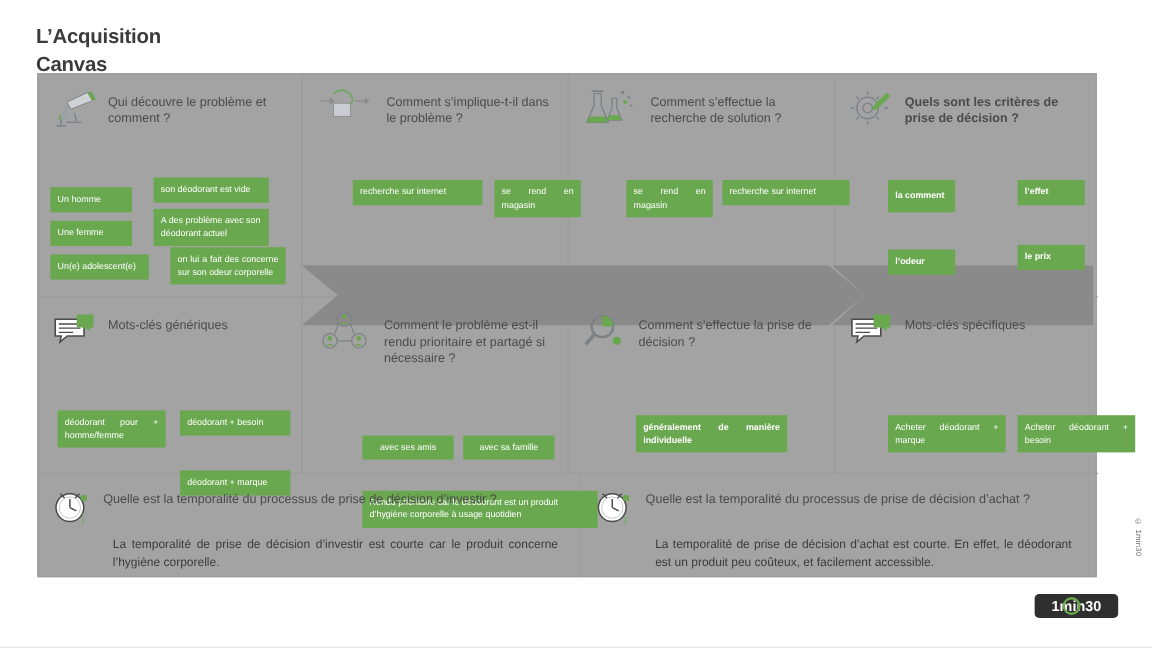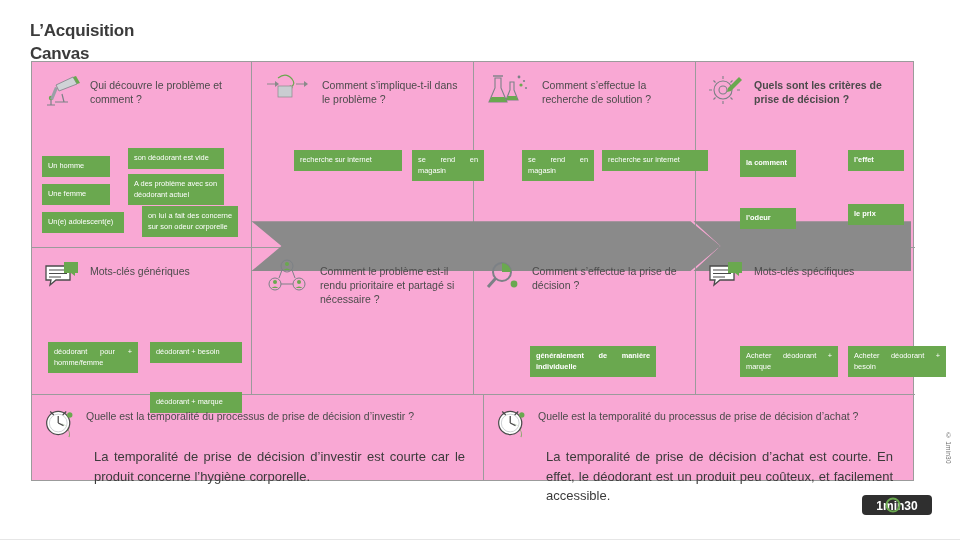--- a/index.html
+++ b/index.html
@@ -18,21 +18,21 @@
     color: #3b3b3b;
     line-height: 1.35;
     width: 260px;
     letter-spacing: -0.2px;
   }
   .canvas {
     position: absolute;
     left: 31px; top: 61px;
     width: 883px; height: 420px;
     border: 1px solid #9b9b9b;
-    background: #f9a8d4;
+    background: #a3a3a3;
     padding-left: 24px;
   }
   
   .vline {
     position: absolute; top: 0; width: 1px; background: #9b9b9b;
   }
   .hline {
     position: absolute; left: 0; height: 1px; background: #9b9b9b;
   }
   .cell {
@@ -69,21 +69,21 @@
     position: absolute;
   }
   .note.center { text-align: center; }
   .note.left { text-align: left; }
   .arrow-band {
     position: absolute;
     left: 0; top: 0; width: 100%; height: 100%;
     pointer-events: none;
   }
   .footer-text {
-    font-size: 13px;
+    font-size: 10px;
     color: #3b3b3b;
     line-height: 1.5;
     text-align: justify;
   }
   .credit {
     position: absolute;
     right: 8px; top: 432px;
     writing-mode: vertical-rl;
     font-size: 6.5px;
     color: #6b6b6b;
@@ -230,20 +230,25 @@
           <circle cx="24" cy="6" r="2"></circle>
           <path d="M20.5 12 q3.5 -3 7 0 z"></path>
           <circle cx="12" cy="24" r="2"></circle>
           <path d="M8.5 30 q3.5 -3 7 0 z"></path>
           <circle cx="36" cy="24" r="2"></circle>
           <path d="M32.5 30 q3.5 -3 7 0 z"></path>
         </g>
       </svg>
       <div class="cell-title">Comment le problème est-il rendu prioritaire et partagé  si nécessaire ?</div>
     </div>
+    <div class="notes" style="height:100px;">
+      <div class="note center" style="left:50px; top:56px; width:76px;">avec ses amis</div>
+      <div class="note center" style="left:134px; top:56px; width:76px;">avec sa famille</div>
+      <div class="note left" style="left:50px; top:102px; width:196px;">Rendu prioritaire car le déodorant est un produit d’hygiène corporelle à usage quotidien</div>
+    </div>
   </div>
 
   <div class="cell" style="left:442px; top:186px; width:221px; height:146px;">
     <div class="cell-head">
       <svg class="ico" viewBox="0 0 40 36">
         <circle cx="18" cy="14" r="9" fill="none" stroke="#7c8186" stroke-width="2"></circle>
         <path d="M11.5 20.5 L4 29" stroke="#7c8186" stroke-width="3"></path>
         <path d="M18 5 a9 9 0 0 1 9 9 l-9 0 Z" fill="#6aa84f"></path>
         <circle cx="30" cy="26" r="3.4" fill="#6aa84f"></circle>
       </svg>

